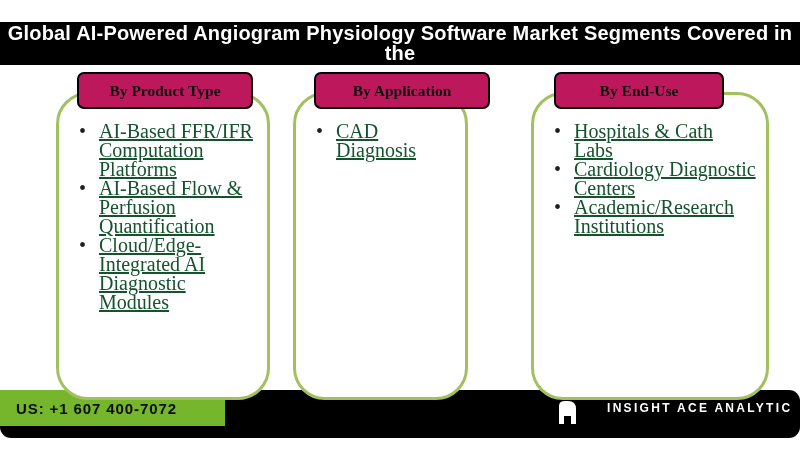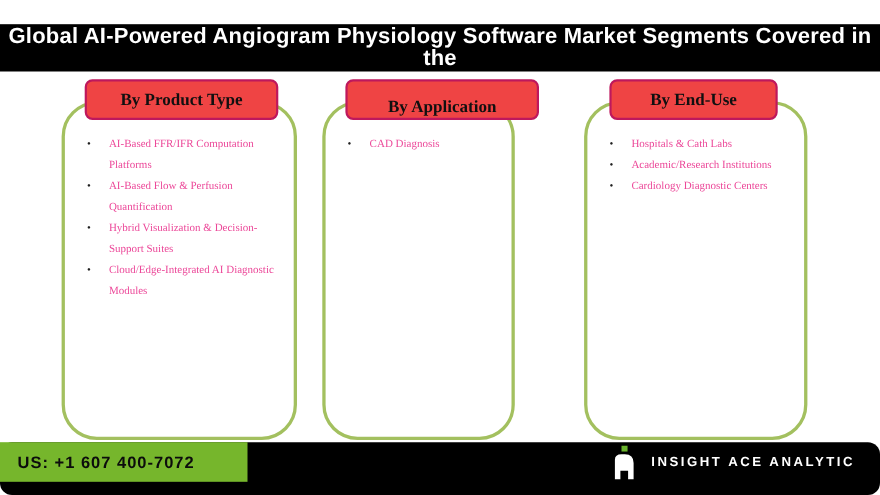--- a/index.html
+++ b/index.html
@@ -18,98 +18,97 @@
     margin-top:22px;
   }
 
   
   .card {
     position:absolute; top:92px; height:308px; background:#ffffff;
     border:3px solid #a3c05f; border-radius:32px; z-index:1;
   }
   .card-1 { left:56px;  width:214px; }
   .card-2 { left:293px; width:175px; }
-  .card-3 { left:531px; width:203px; }
+  .card-3 { left:531px; width:238px; }
 
   .tab {
     position:absolute; top:72px; height:37px; z-index:2;
-    background:#ef4444; border:2px solid #be185d; border-radius:7px;
+    background:#be185d; border:2px solid #000000; border-radius:7px;
     display:flex; align-items:center; justify-content:center;
     font-family:"Liberation Serif", serif; font-weight:bold;
     font-size:15.5px; color:#101010;
   }
   .tab-1 { left:77px;  width:176px; }
-  .tab-2 { left:314px; width:176px;align-items:flex-end; }
-  .tab-3 { left:554px; width:153px; }
+  .tab-2 { left:314px; width:176px; }
+  .tab-3 { left:554px; width:170px; }
 
   .items {
     list-style:none; margin:0; padding:27px 10px 0 40px;
-    font-family:"Liberation Serif", serif; font-size:10px;
-    line-height:19px; color:#ec4899;
+    font-family:"Liberation Serif", serif; font-size:20px;
+    line-height:19px; color:#14532d;text-decoration:underline;
   }
   .items li { position:relative; }
   .items li::before { content:"\2022"; position:absolute; left:-20px; color:#1f1f1f; }
 
   
   .footer {
-    position:absolute; left:0; bottom:0; width:800px; height:48px;
+    position:absolute; left:0; bottom:12px; width:800px; height:48px;
     background:#000000;
     border-radius:11px;
   }
   .phonebox {
     position:absolute; left:0; top:0; width:225px; height:36px;
     background:#76b62c; display:flex; align-items:center;
     padding-left:16px; color:#0c0c0c; font-weight:bold;
     font-size:15px; letter-spacing:0.9px;
   }
   .brand {
     position:absolute; left:556px; top:0; height:36px;
-    display:flex; align-items:center; gap:13px;
+    display:flex; align-items:center; gap:28px;
   }
   .logo-glyph { display:flex; align-items:flex-end; height:31px; }
   .brand-text {
     color:#ffffff; font-weight:bold; font-size:12px; letter-spacing:2.3px;
     white-space:nowrap;
   }
 </style>
 </head>
 <body>
 
 <div class="stage">
 
   <header class="titlebar">
     <div>Global AI-Powered Angiogram Physiology Software Market Segments Covered in the</div>
   </header>
 
   <section class="card card-1">
     <ul class="items">
         <li>AI-Based FFR/IFR Computation Platforms</li>
         <li>AI-Based Flow &amp; Perfusion Quantification</li>
-        <li>Hybrid Visualization &amp; Decision-Support Suites</li>
         <li>Cloud/Edge-Integrated AI Diagnostic Modules</li>
       </ul>
   </section>
   <div class="tab tab-1">
     <span>By Product Type</span>
   </div>
 
   <section class="card card-2">
     <ul class="items">
         <li>CAD Diagnosis</li>
       </ul>
   </section>
   <div class="tab tab-2">
     <span>By Application</span>
   </div>
 
   <section class="card card-3">
     <ul class="items">
         <li>Hospitals &amp; Cath Labs</li>
+        <li>Cardiology Diagnostic Centers</li>
         <li>Academic/Research Institutions</li>
-        <li>Cardiology Diagnostic Centers</li>
       </ul>
   </section>
   <div class="tab tab-3">
     <span>By End-Use</span>
   </div>
 
   <footer class="footer">
     <div class="phonebox">
       <span>US: +1 607 400-7072</span>
     </div>

